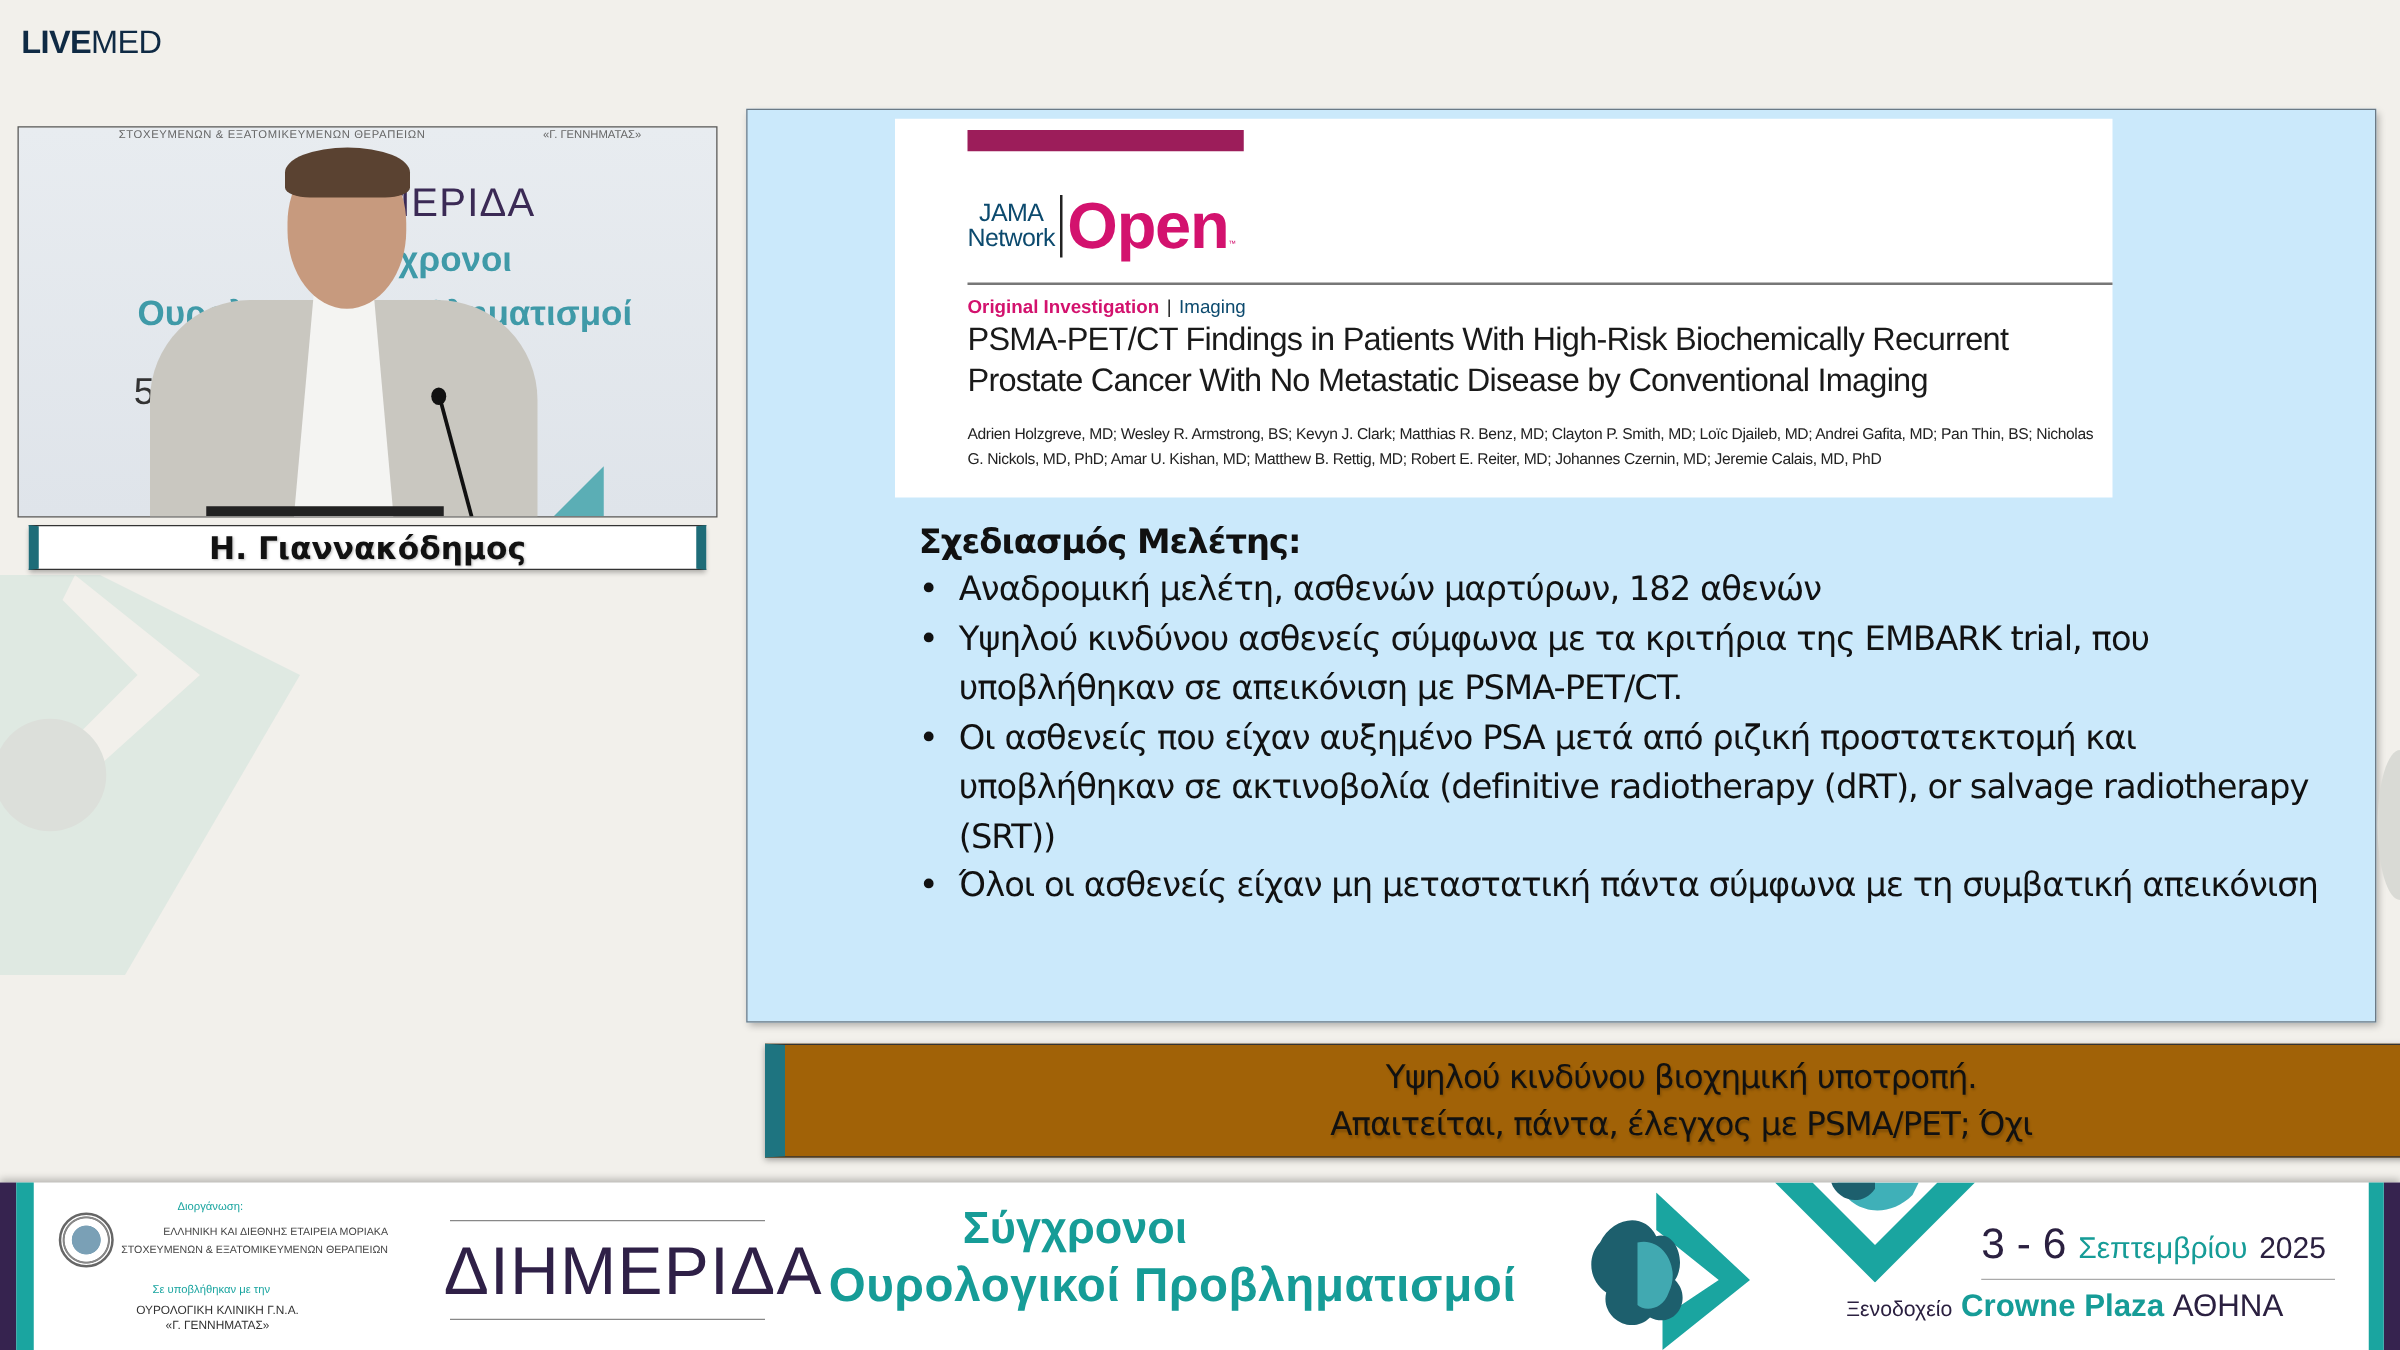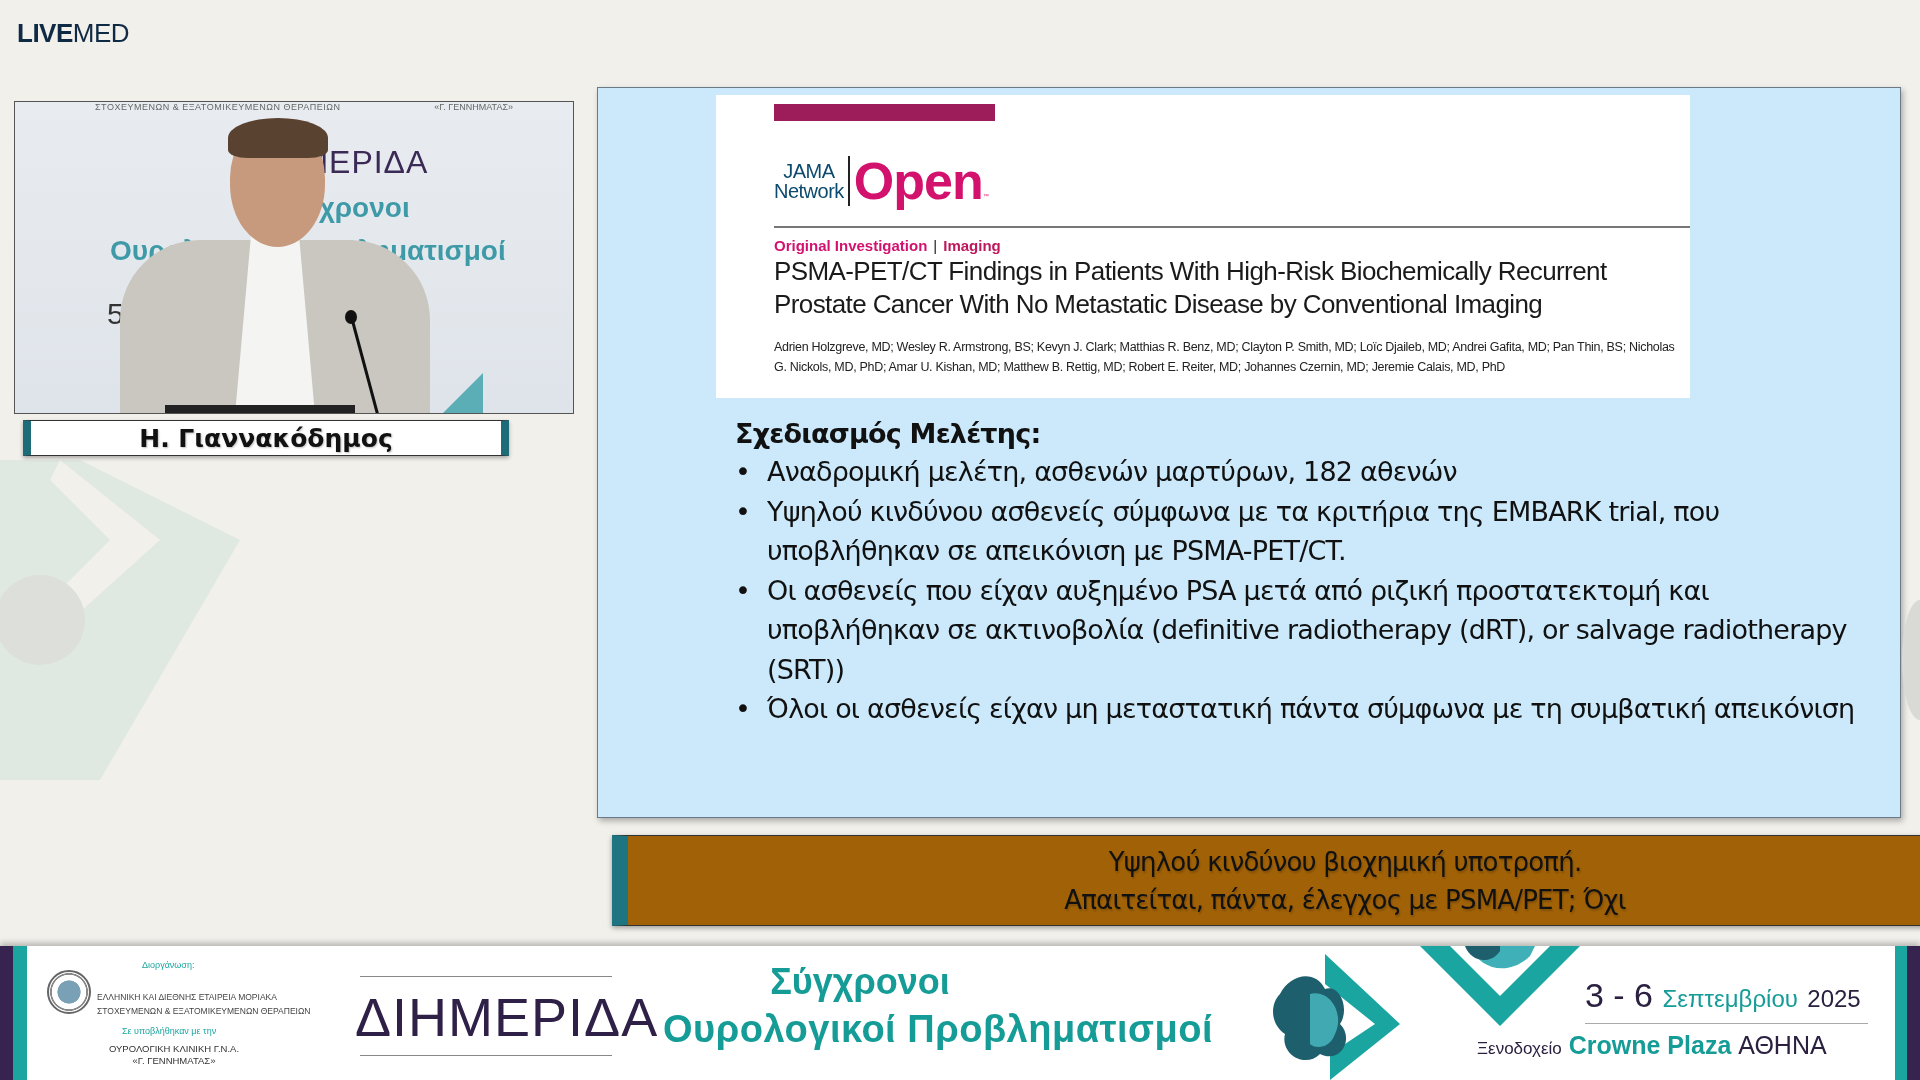--- a/index.html
+++ b/index.html
@@ -35,21 +35,21 @@
   .person .jacket { position:absolute; left:0; bottom:0; width:310px; height:175px; background:#c9c7c0; border-radius:80px 80px 0 0; }
   .person .shirt { position:absolute; left:115px; bottom:0; width:80px; height:180px; background:#f4f4f2; clip-path:polygon(20% 0,80% 0,100% 100%,0 100%); }
   .person .head { position:absolute; left:110px; top:0; width:95px; height:125px; background:#c79a7e; border-radius:45% 45% 50% 50%; }
   .person .hair { position:absolute; left:108px; top:-4px; width:100px; height:40px; background:#5a4231; border-radius:50% 50% 20% 20%; }
   .mic { position:absolute; left:335px; top:215px; width:3px; height:100px; background:#111; transform:rotate(-15deg); transform-origin:top; }
   .mic-head { position:absolute; left:330px; top:208px; width:12px; height:14px; background:#111; border-radius:50%; }
   .lectern { position:absolute; left:150px; bottom:0; width:190px; height:8px; background:#222; }
 
   
   .namebar {
-    position:absolute; left:23px; top:420px; width:486px; height:36px;
+    position:absolute; left:23px; top:420px; width:542px; height:36px;
     background:#fff; border:1px solid #333;
     border-left:8px solid #1e6c78; border-right:8px solid #1e6c78;
     display:flex; align-items:center; justify-content:center;
     box-shadow:0 2px 4px rgba(0,0,0,.3);
   }
   .namebar span { font-family:"DejaVu Sans", sans-serif; font-weight:bold; font-size:25px; color:#111; text-shadow:1px 1px 2px rgba(0,0,0,.25); }
 
   
   .slide {
     position:absolute; left:597px; top:87px; width:1304px; height:731px;
@@ -62,21 +62,21 @@
   .paper .bar { position:absolute; left:58px; top:9px; width:221px; height:17px; background:#9c1d5a; }
   .jama { position:absolute; left:58px; top:56px; display:flex; align-items:center; }
   .jama .jn { font-size:20px; line-height:20px; color:#0c4a6e; text-align:center; letter-spacing:-0.5px; }
   .jama .sep { width:2px; height:50px; background:#222; margin:0 4px; }
   .jama .open { font-size:52px; font-weight:bold; color:#d3126e; letter-spacing:-1px; }
   .jama .tm { font-size:6px; color:#d3126e; align-self:flex-end; margin-bottom:12px; }
   .paper .rule { position:absolute; left:58px; top:131px; width:916px; height:2px; background:#777; }
   .paper .kicker { position:absolute; left:58px; top:142px; font-size:15px; }
   .paper .kicker .ki { color:#d3126e; font-weight:bold; }
   .paper .kicker .sep2 { color:#222; margin:0 6px; }
-  .paper .kicker .ks { color:#be185d; font-weight:bold;margin-top:36px; }
+  .paper .kicker .ks { color:#0c4a6e; font-weight:normal;margin-top:36px; }
   .paper .title { position:absolute; left:58px; top:160px; width:900px; font-size:26px; line-height:33px; color:#1a1a1a; letter-spacing:-0.6px; }
   .paper .authors { position:absolute; left:58px; top:242px; width:910px; font-size:12.5px; line-height:20px; color:#222; letter-spacing:-0.3px; }
 
   .design { position:absolute; left:137px; top:328px; width:1130px; font-family:"DejaVu Sans", sans-serif; color:#111; }
   .design .heading { font-weight:bold; font-size:27px; line-height:36px; letter-spacing:-0.8px; }
   .design ul { list-style:none; }
   .design li { position:relative; padding-left:32px; font-size:27px; line-height:39.5px; letter-spacing:-0.8px; }
   .design li::before { content:"•"; position:absolute; left:0; top:0; }
 
   
@@ -91,21 +91,21 @@
   }
 
   
   .footer { position:absolute; left:0; top:946px; width:1920px; height:134px; background:#fff; box-shadow:0 -3px 6px rgba(0,0,0,.25); }
   .footer .lstrip1 { position:absolute; left:0; top:0; width:13px; height:134px; background:#36234f; }
   .footer .lstrip2 { position:absolute; left:13px; top:0; width:14px; height:134px; background:#1aa5a0; }
   .footer .rstrip1 { position:absolute; right:0; top:0; width:13px; height:134px; background:#36234f; }
   .footer .rstrip2 { position:absolute; right:13px; top:0; width:12px; height:134px; background:#1aa5a0; }
   .org-logo { position:absolute; left:47px; top:24px; width:44px; height:44px; border-radius:50%; border:2px solid #666; background:radial-gradient(circle,#7aa0b6 0 40%, #fff 42% 60%, #888 62% 66%, #fff 68%); }
   .org-label { position:absolute; left:142px; top:14px; font-size:9px; color:#1aa5a0; }
-  .org-name { position:absolute; left:97px; top:44px; font-size:8.5px; line-height:14px; color:#444; }
+  .org-name { position:absolute; left:97px; top:32px; font-size:8.5px; line-height:14px; color:#444;text-align:right; }
   .coop-label { position:absolute; left:122px; top:80px; font-size:9px; color:#1aa5a0; }
   .coop-name { position:absolute; left:104px; top:97px; font-size:9.5px; line-height:12px; color:#333; text-align:center; width:140px; }
   .dim-rule1, .dim-rule2 { position:absolute; left:360px; width:252px; height:1px; background:#888; }
   .dim-rule1 { top:30px; } .dim-rule2 { top:109px; }
   .dimerida { position:absolute; left:355px; top:40px; font-size:54px; color:#2f2047; letter-spacing:1px; font-weight:300; }
   .conf-t1 { position:absolute; left:700px; top:15px; width:580px; text-align:center; margin-left:-130px; font-size:36px; font-weight:bold; color:#169c97; }
   .conf-t2 { position:absolute; left:663px; top:62px; font-size:38px; font-weight:bold; color:#169c97; letter-spacing:0.5px; }
   .leaf-icon { position:absolute; left:1270px; top:8px; width:130px; height:126px; }
   .v-icon { position:absolute; left:1420px; top:0; width:160px; height:80px; }
   .date-line { position:absolute; left:1585px; top:30px; font-size:34px; color:#2b2040; }

